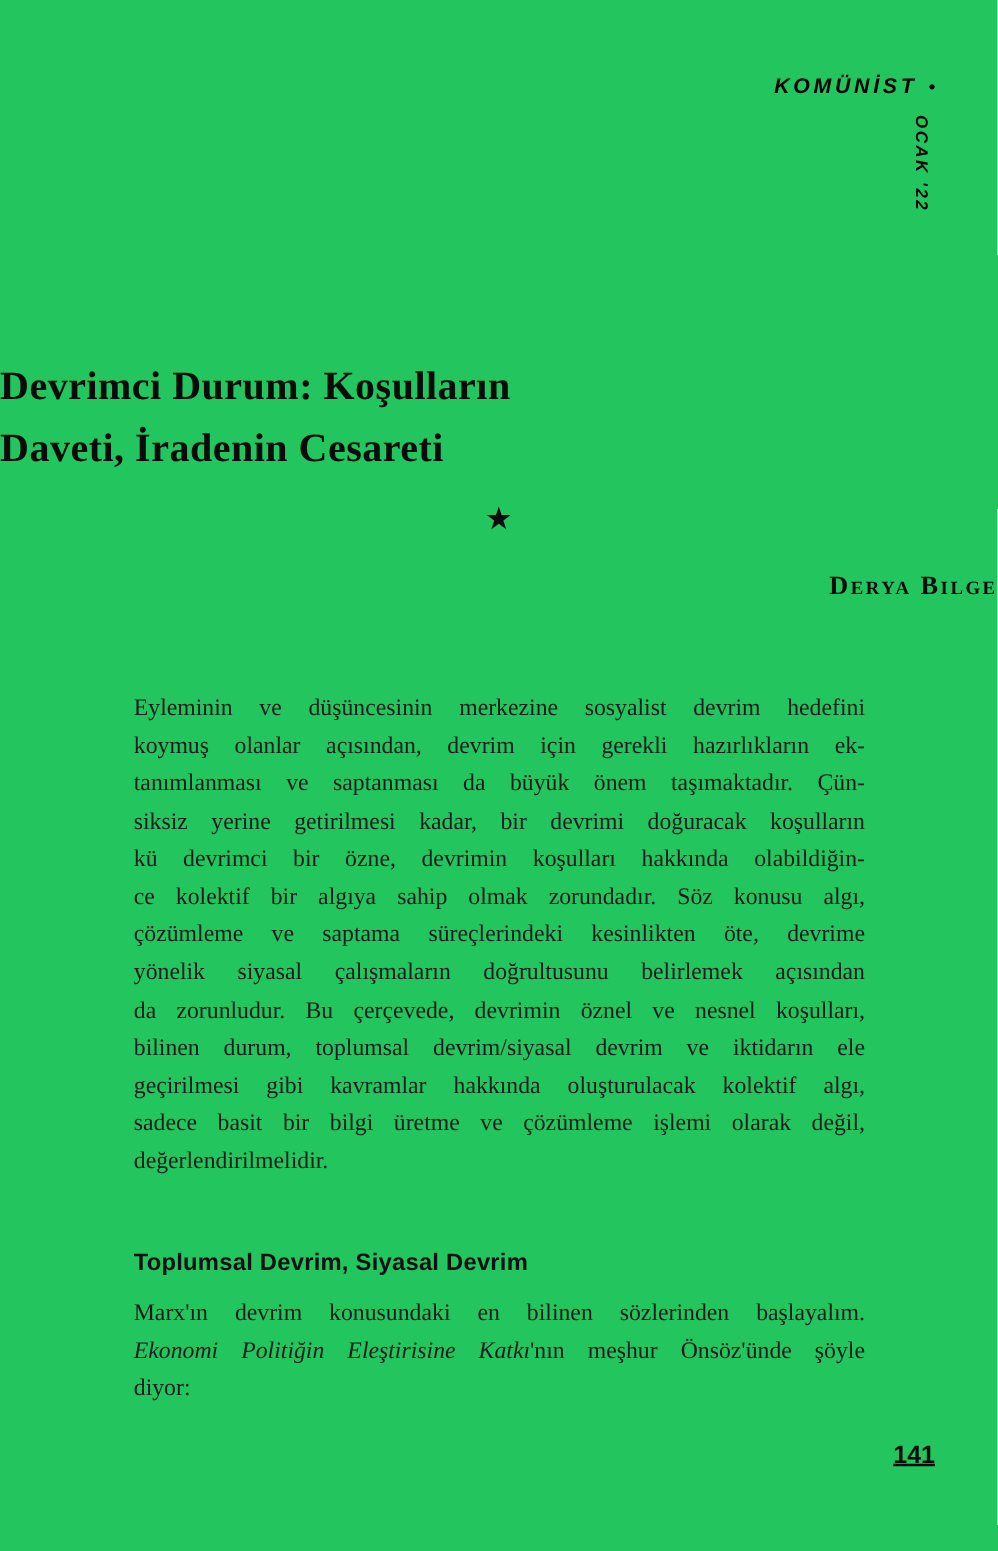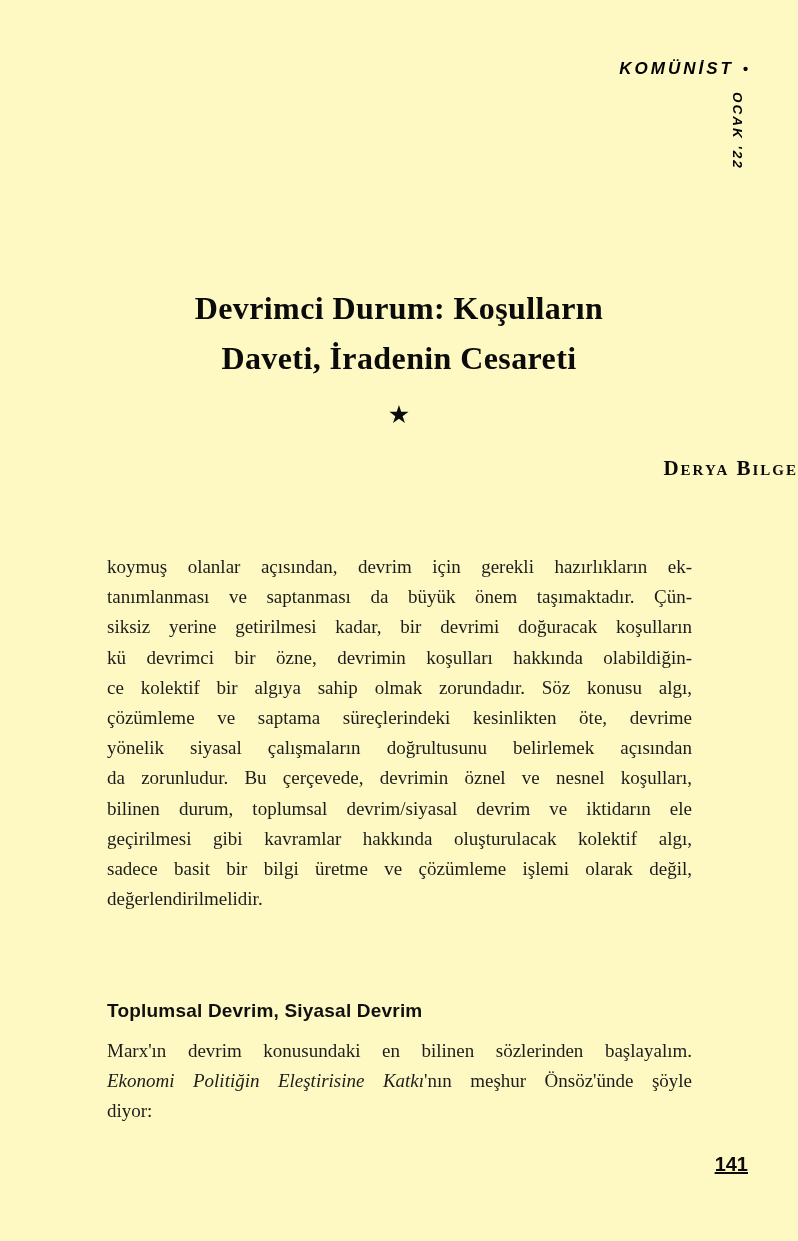--- a/index.html
+++ b/index.html
@@ -1,21 +1,21 @@
 <!DOCTYPE html>
 <html><head>
 <meta charset="utf-8">
 <style>
   * { margin: 0; padding: 0; box-sizing: border-box; }
   html, body { background: #ffffff; }
   .page {
     position: relative;
     width: 798px;
     height: 1241px;
-    background: #fef9c3;
+    background: #22c55e;
     overflow: hidden;
     font-family: "Liberation Serif", serif;
     color: #161616;
   }
 
   .masthead {
     position: absolute;
     top: 59px;
     right: 50px;
     font-family: "Liberation Sans", sans-serif;
@@ -39,21 +39,21 @@
     font-size: 13.5px;
     letter-spacing: 2px;
     color: #000;
   }
 
   .title {
     position: absolute;
     top: 283px;
     left: 0;
     width: 100%;
-    text-align: center;
+    text-align: left;
     font-family: "Liberation Serif", serif;
     font-weight: bold;
     font-size: 32px;
     line-height: 50px;
     color: #0b0b0b;
     letter-spacing: 0.4px;
   }
   .title .title-line { display: block; }
 
   .star {
@@ -135,20 +135,21 @@
   <h1 class="title">
     <span class="title-line">Devrimci Durum: Koşulların</span>
     <span class="title-line">Daveti, İradenin Cesareti</span>
   </h1>
 
   <div class="star">★</div>
 
   <div class="author">Derya Bilge</div>
 
   <div class="para" id="para-intro">
+      <div class="line"><span>Eyleminin ve düşüncesinin merkezine sosyalist devrim hedefini</span></div>
       <div class="line"><span>koymuş olanlar açısından, devrim için gerekli hazırlıkların ek-</span></div>
       <div class="line"><span>tanımlanması ve saptanması da büyük önem taşımaktadır. Çün-</span></div>
       <div class="line"><span>siksiz yerine getirilmesi kadar, bir devrimi doğuracak koşulların</span></div>
       <div class="line"><span>kü devrimci bir özne, devrimin koşulları hakkında olabildiğin-</span></div>
       <div class="line"><span>ce kolektif bir algıya sahip olmak zorundadır. Söz konusu algı,</span></div>
       <div class="line"><span>çözümleme ve saptama süreçlerindeki kesinlikten öte, devrime</span></div>
       <div class="line"><span>yönelik siyasal çalışmaların doğrultusunu belirlemek açısından</span></div>
       <div class="line"><span>da zorunludur. Bu çerçevede, devrimin öznel ve nesnel koşulları,</span></div>
       <div class="line"><span>bilinen durum, toplumsal devrim/siyasal devrim ve iktidarın ele</span></div>
       <div class="line"><span>geçirilmesi gibi kavramlar hakkında oluşturulacak kolektif algı,</span></div>

